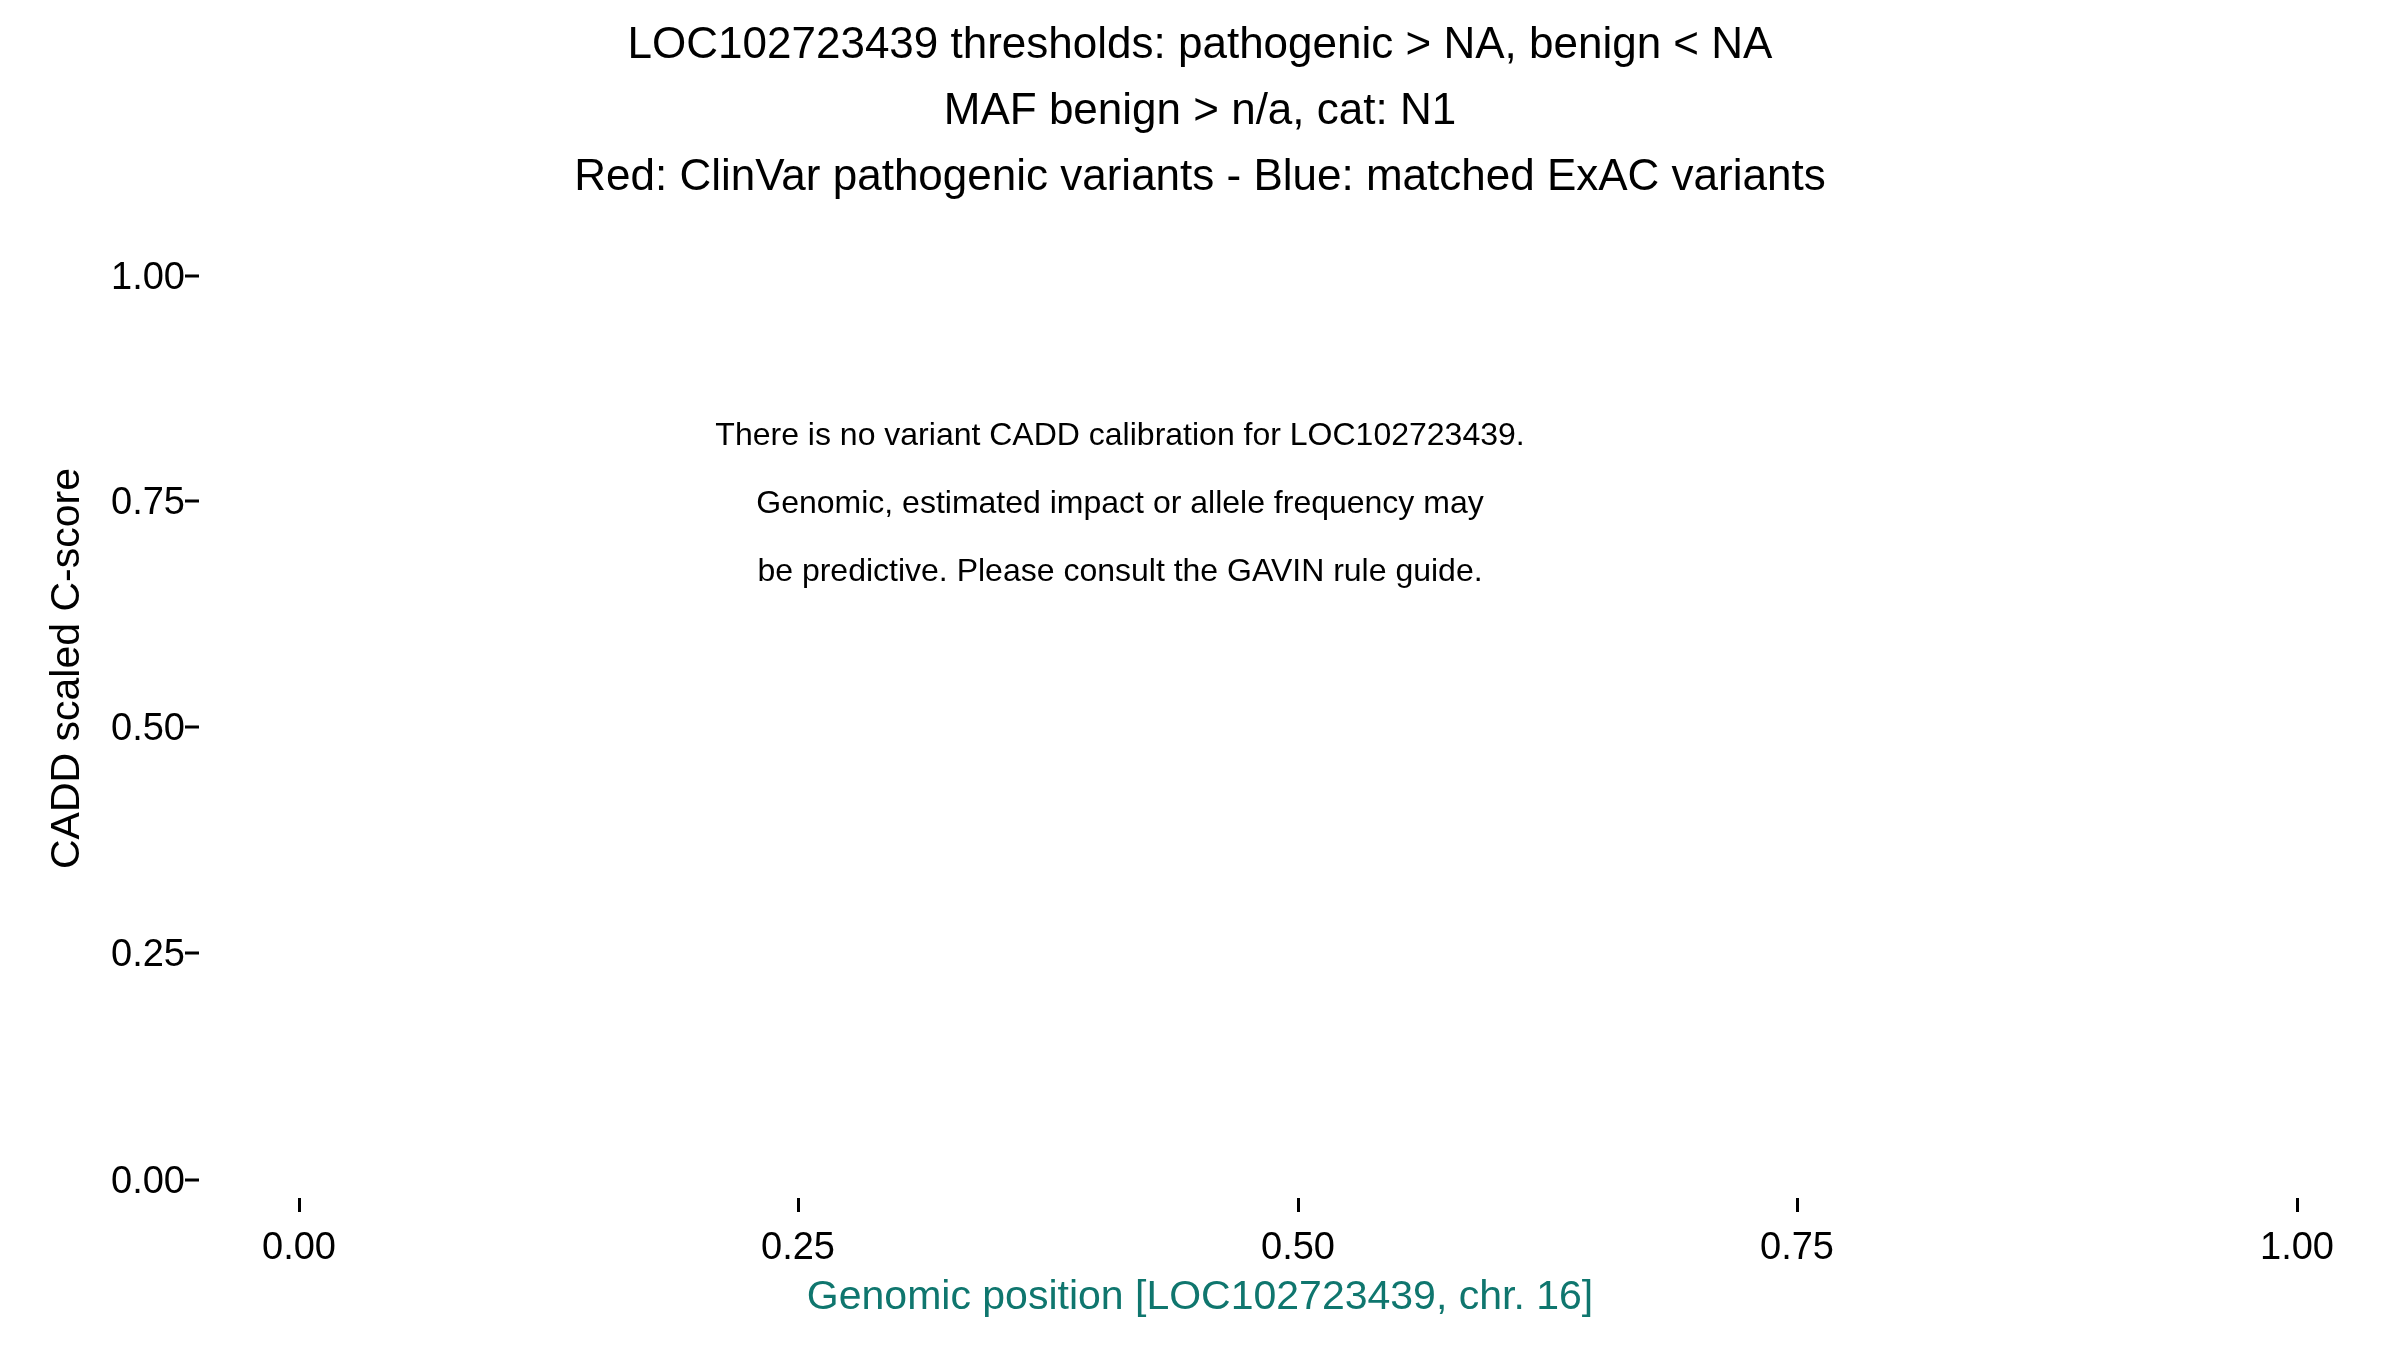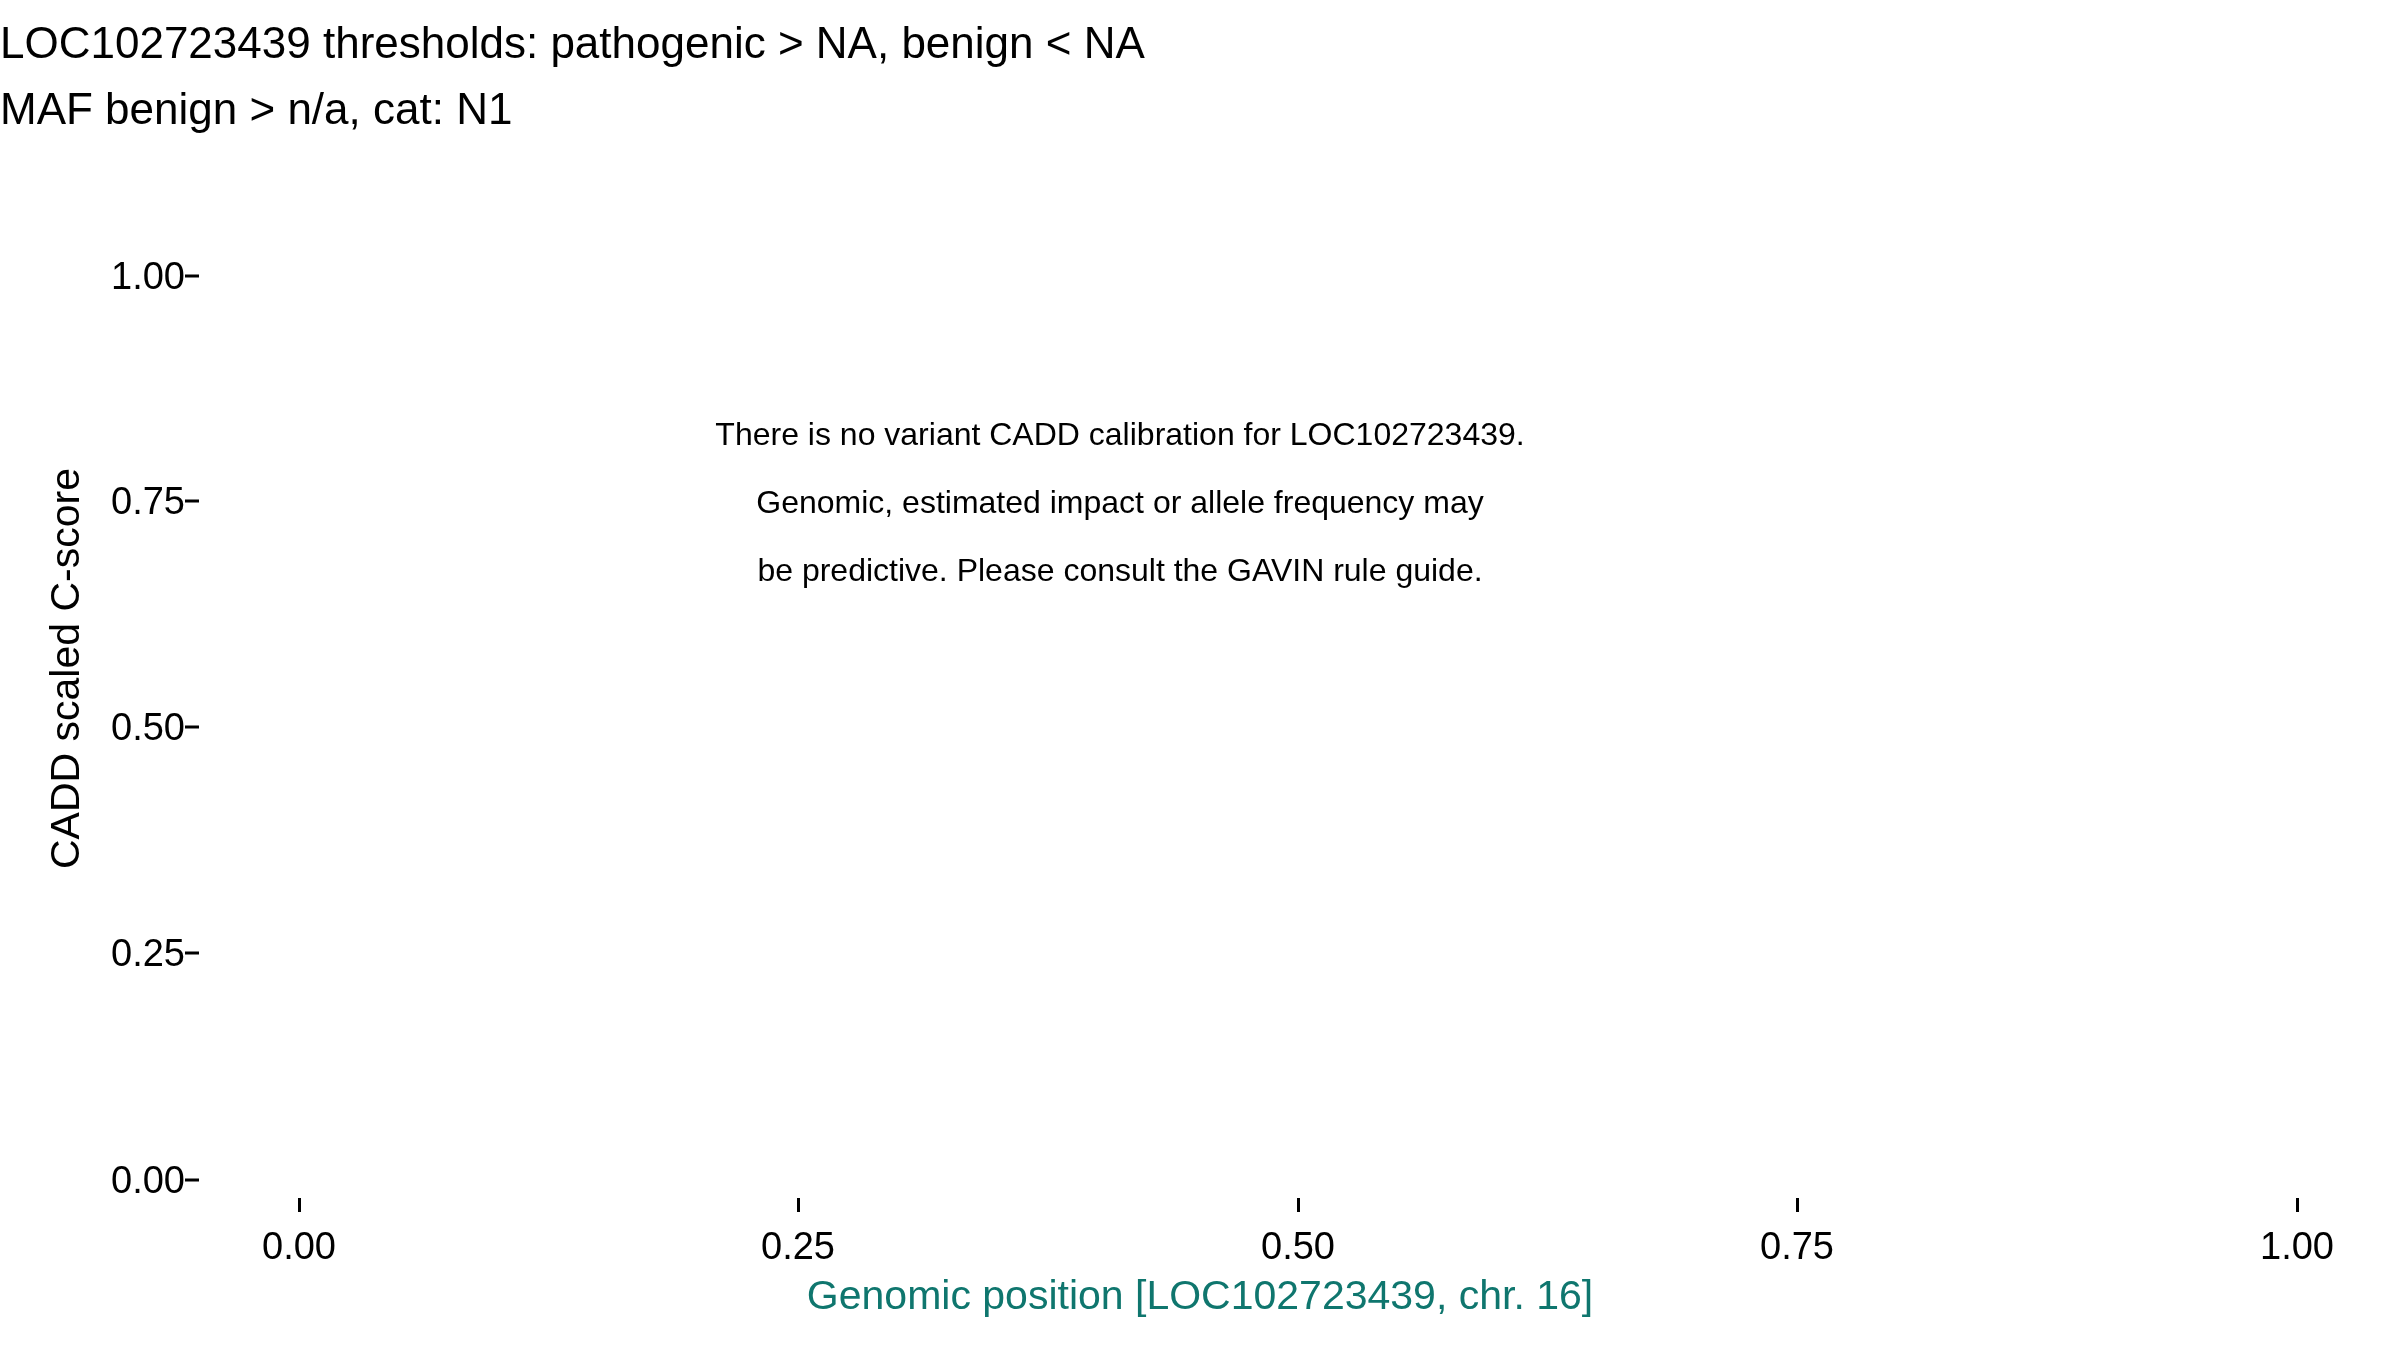--- a/index.html
+++ b/index.html
@@ -18,21 +18,21 @@
     position: relative;
     width: 2400px;
     height: 1350px;
   }
   
   .title-block {
     position: absolute;
     left: 0;
     top: 10px;
     width: 2400px;
-    text-align: left;
+    text-align: center;
   }
   .title-line {
     font-size: 44px;
     line-height: 66px;
     color: #000000;
     white-space: pre;
   }
   
   .ylabel {
     position: absolute;
@@ -105,20 +105,21 @@
   }
 </style>
 </head>
 <body>
 
 <div id="plot">
 
   <div class="title-block">
     <div class="title-line">LOC102723439 thresholds: pathogenic &gt; NA, benign &lt; NA</div>
     <div class="title-line">MAF benign &gt; n/a, cat: N1</div>
+    <div class="title-line">Red: ClinVar pathogenic variants - Blue: matched ExAC variants</div>
   </div>
 
   <div class="ylabel">CADD scaled C-score</div>
 
   <div style="position:absolute; left:0; top:0; width:185px; height:1350px;">
     <div class="ytick" style="top:276px;">1.00</div>
     <div class="ytick" style="top:501px;">0.75</div>
     <div class="ytick" style="top:727px;">0.50</div>
     <div class="ytick" style="top:953px;">0.25</div>
     <div class="ytick" style="top:1180px;">0.00</div>

